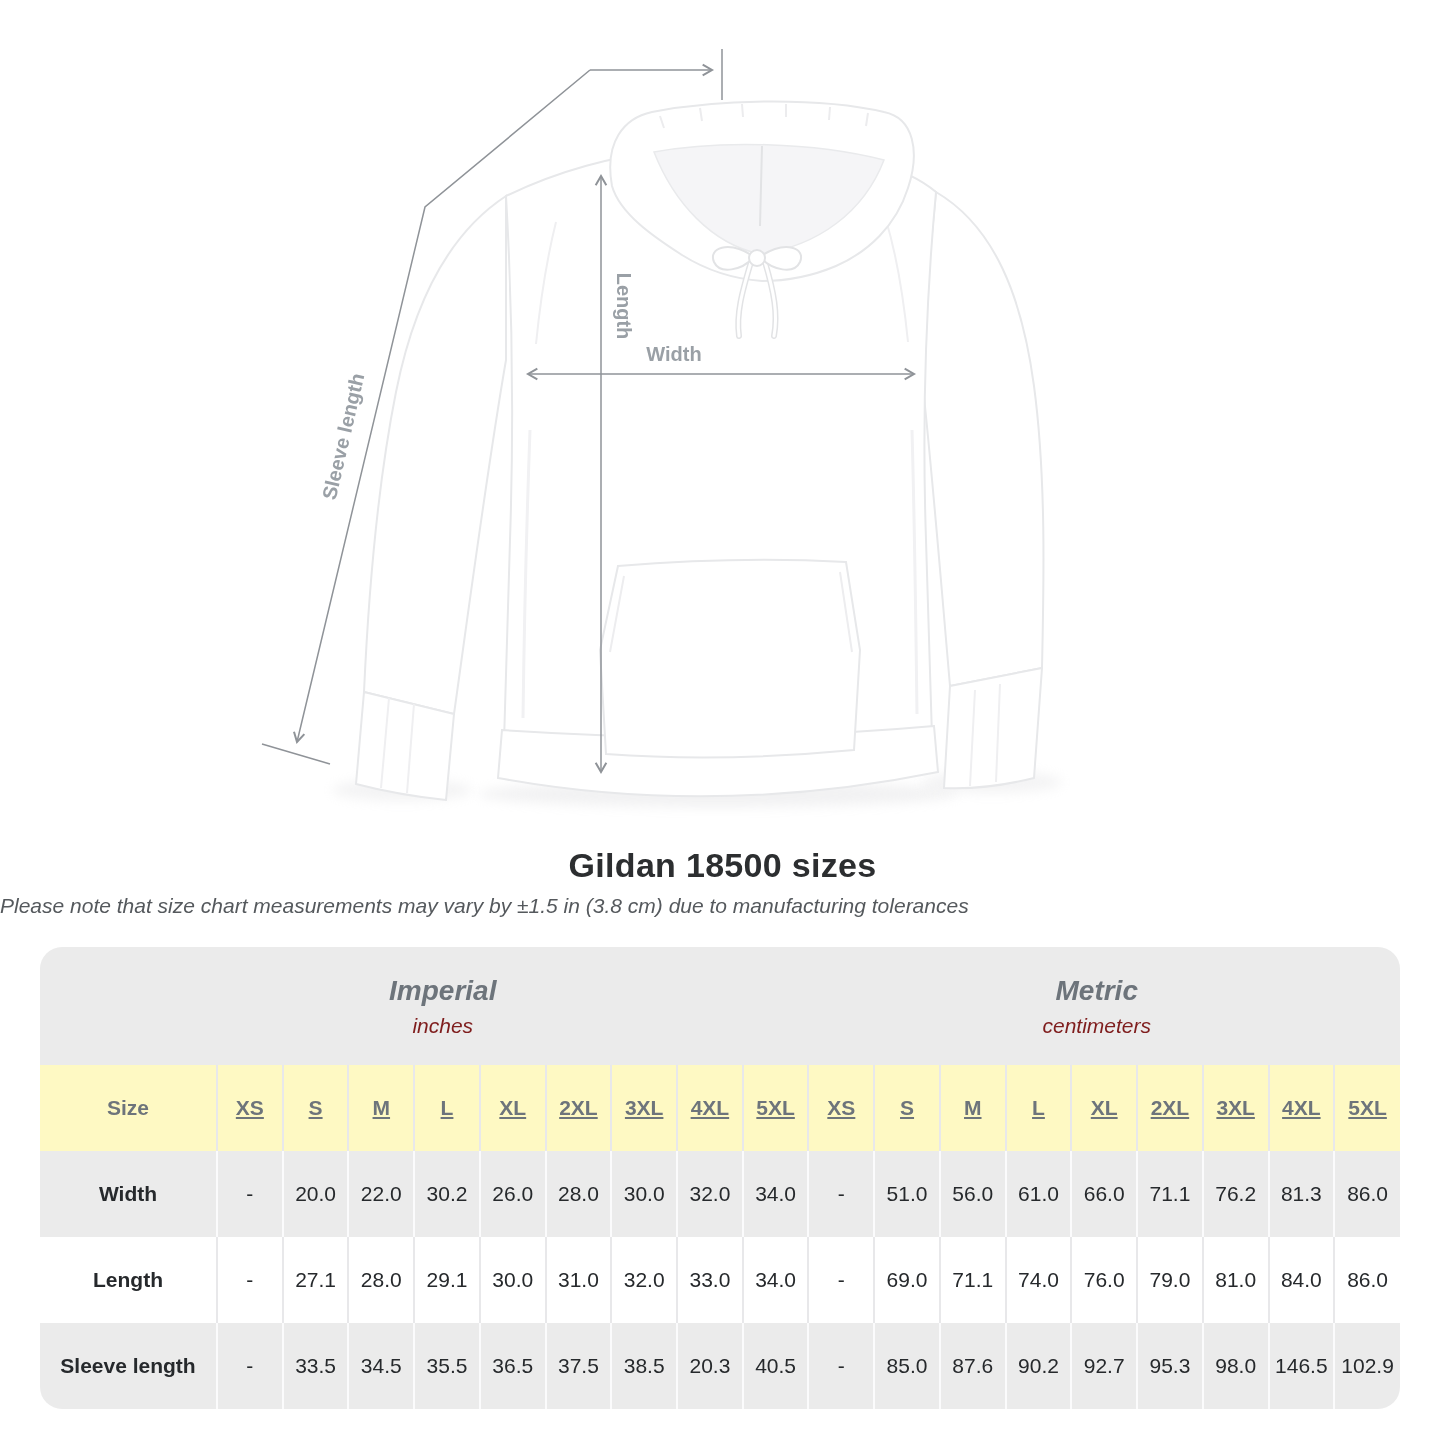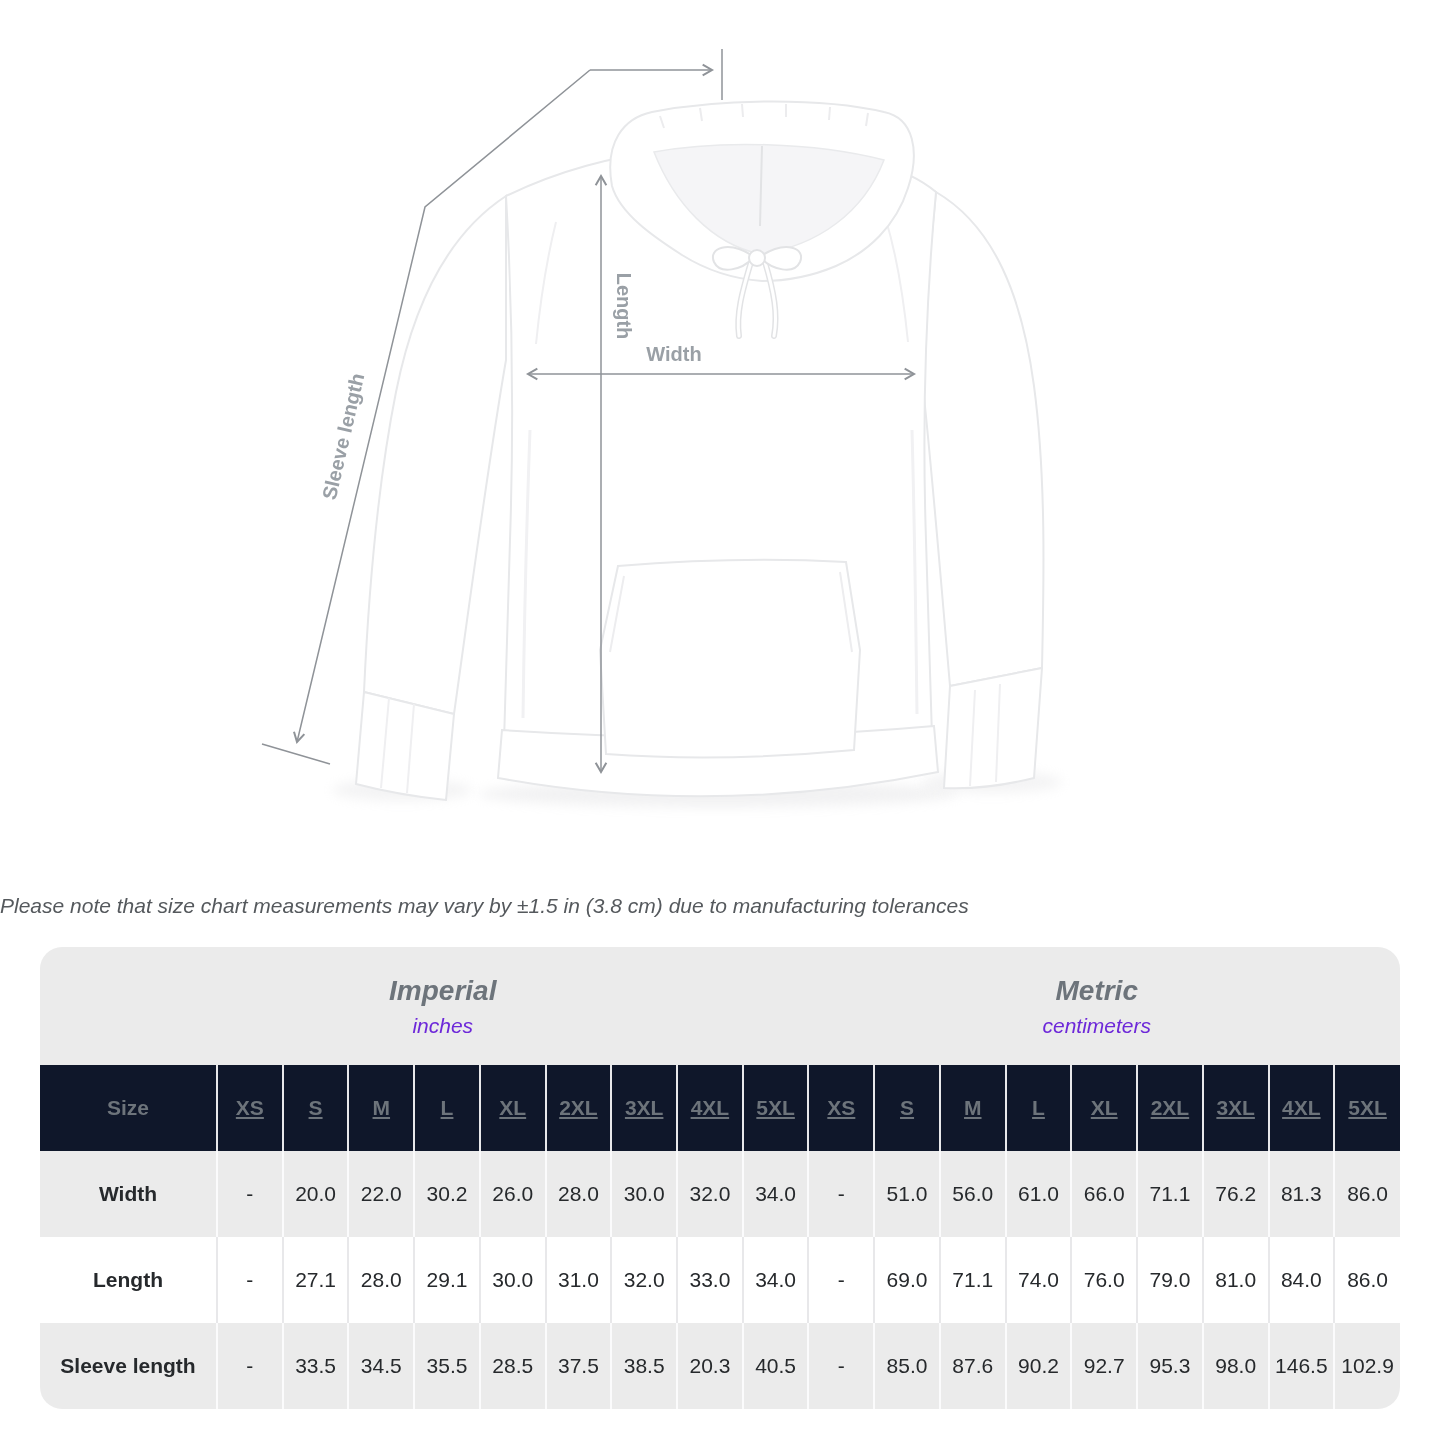--- a/index.html
+++ b/index.html
@@ -19,23 +19,23 @@
   .table-wrap{
     position:absolute;left:40px;top:947px;width:1360px;
     border-radius:22px;overflow:hidden;
   }
   table.size-chart{width:100%;border-collapse:collapse;table-layout:fixed;}
   col.size-col{width:177px;}
   .group-row th{height:116px;background:#ebebeb;vertical-align:middle;text-align:center;}
   .group-row th.imperial{padding-left:38px;}
   .group-row th.metric{padding-right:16px;}
   .group-name{font-size:28px;font-weight:bold;font-style:italic;color:#6d747b;}
-  .group-unit{font-size:21px;font-style:italic;color:#6d28d9;margin-top:7px;font-weight:normal;}
+  .group-unit{font-size:21px;font-style:italic;color:#7f1d1d;margin-top:7px;font-weight:normal;}
   .head-row th{
-    height:84px;background:#0f172a;font-size:21px;font-weight:bold;
+    height:84px;background:#fef9c3;font-size:21px;font-weight:bold;
     color:#6d747b;text-align:center;vertical-align:middle;
   }
   .head-row th + th{border-left:2px solid #e8e8ea;text-decoration:underline;}
   tr.data-row td{
     height:84px;text-align:center;vertical-align:middle;
     font-size:21px;color:#26292c;
   }
   tr.row-gray{background:#ebebeb;}
   tr.row-white{background:#ffffff;}
   tr.row-gray td + td{border-left:2px solid #fbfbfc;}
@@ -104,20 +104,21 @@
       <path d="M528,374 L914,374" marker-start="url(#arrV)" marker-end="url(#arrV)"></path>
     </g>
 
     <g font-size="20" font-weight="bold" fill="#9aa0a6" font-family="Liberation Sans, sans-serif">
       <text x="617" y="306" text-anchor="middle" transform="rotate(90 617 306)">Length</text>
       <text x="674" y="361" text-anchor="middle">Width</text>
       <text x="350" y="438" text-anchor="middle" transform="rotate(-77 350 438)">Sleeve length</text>
     </g>
   </svg>
 
+  <div class="page-title">Gildan 18500 sizes</div>
   <div class="tolerance-note">Please note that size chart measurements may vary by ±1.5 in (3.8 cm) due to manufacturing tolerances</div>
 
   <div class="table-wrap">
     <table class="size-chart">
       <colgroup>
           <col class="size-col">
           <col span="18">
         </colgroup>
 
       <tbody>
@@ -197,21 +198,21 @@
         <td>84.0</td>
         <td>86.0</td>
       </tr>
 
       <tr class="data-row row-gray">
         <td class="row-label">Sleeve length</td>
         <td>-</td>
         <td>33.5</td>
         <td>34.5</td>
         <td>35.5</td>
-        <td>28.5</td>
+        <td>36.5</td>
         <td>37.5</td>
         <td>38.5</td>
         <td>20.3</td>
         <td>40.5</td>
         <td>-</td>
         <td>85.0</td>
         <td>87.6</td>
         <td>90.2</td>
         <td>92.7</td>
         <td>95.3</td>

